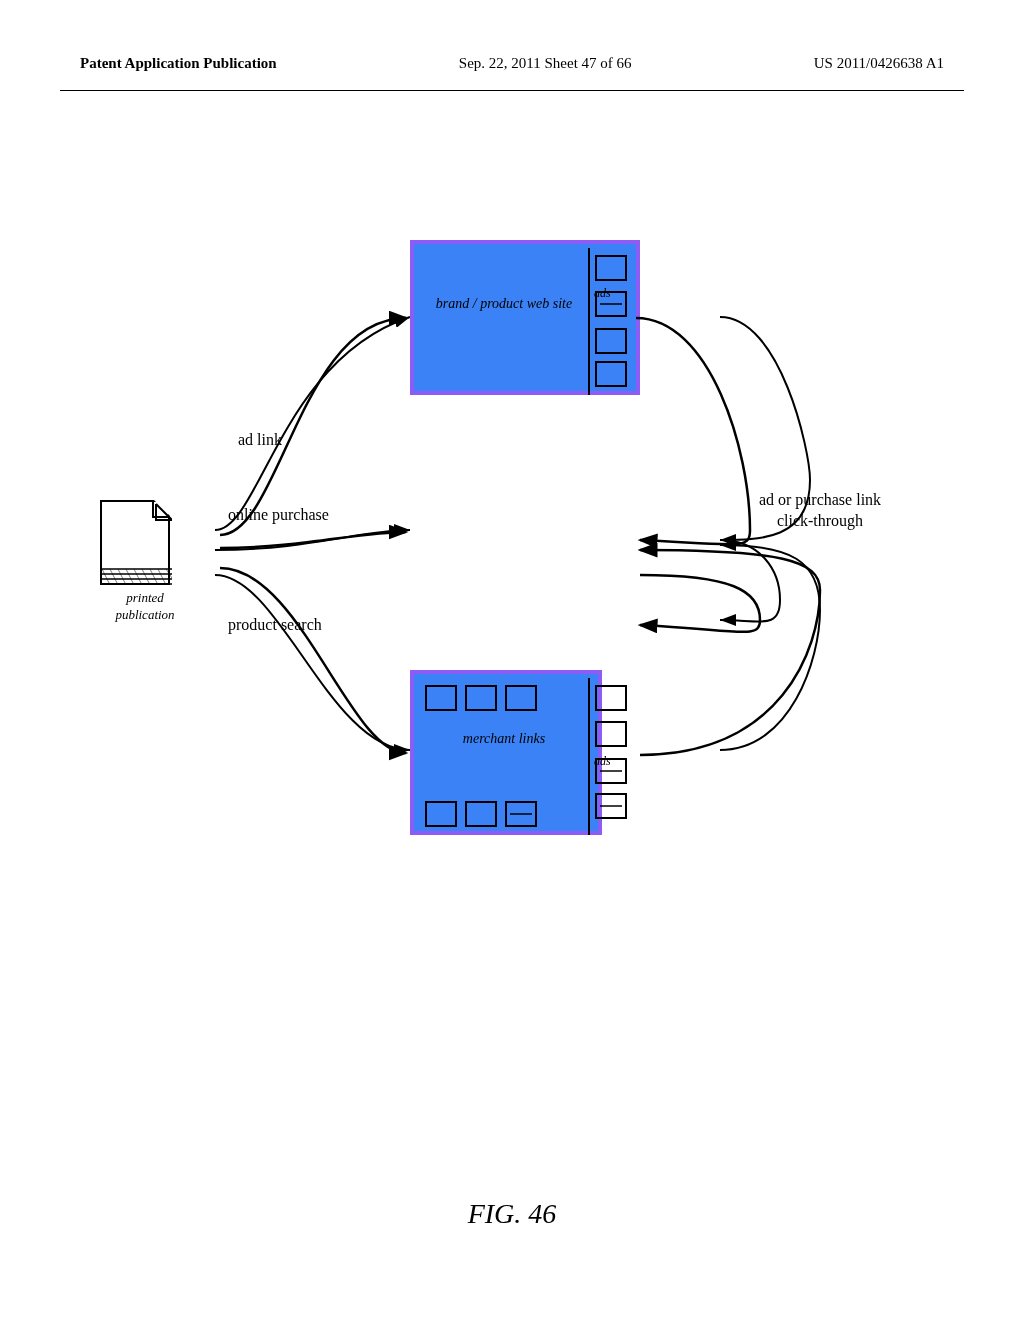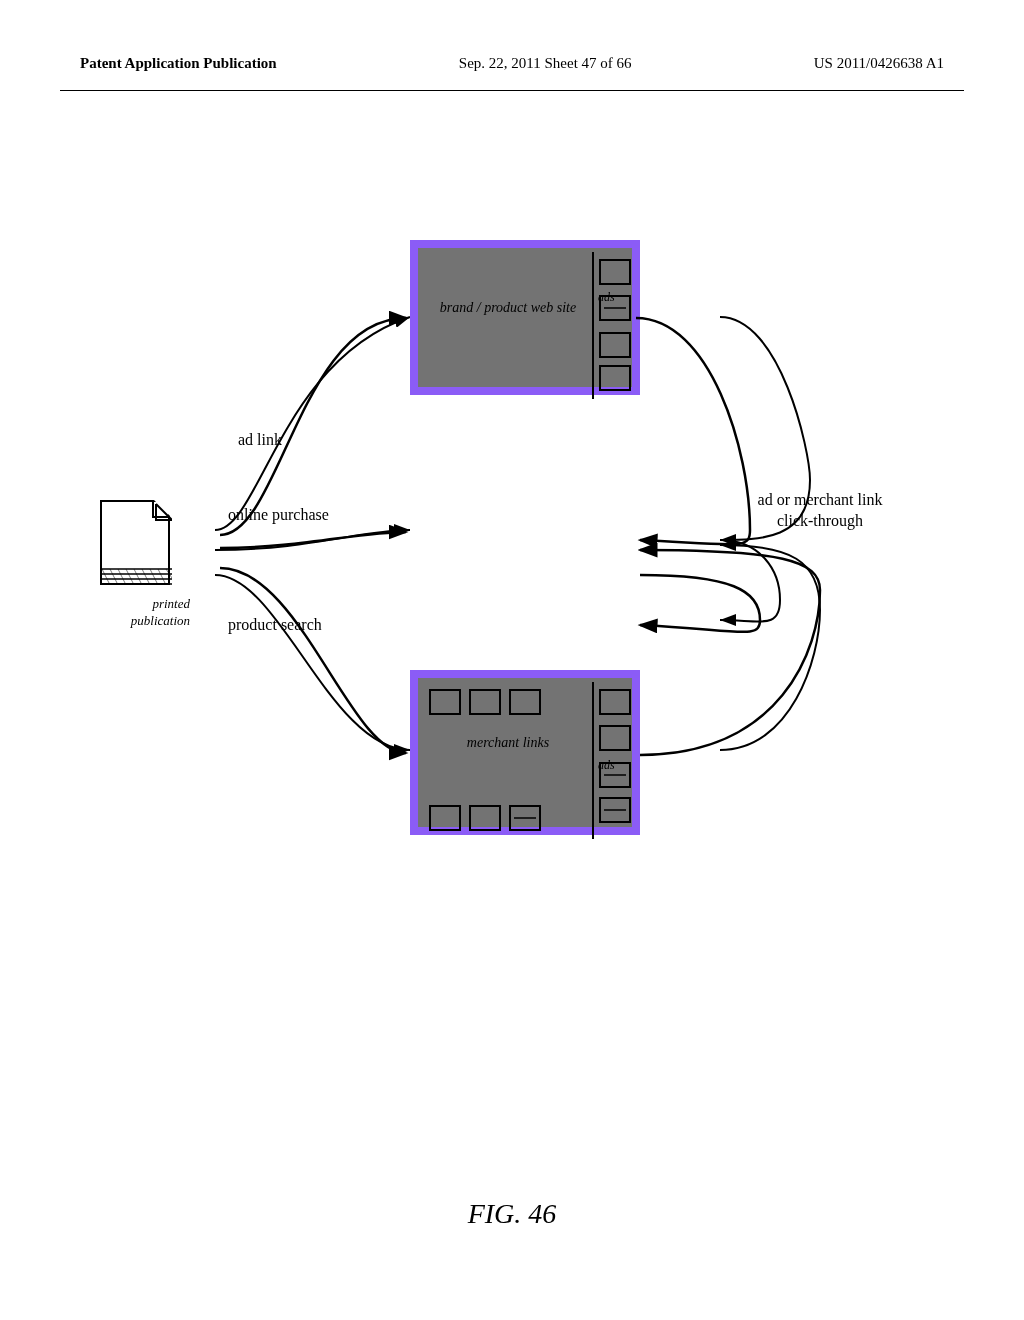--- a/index.html
+++ b/index.html
@@ -81,32 +81,32 @@
       position: absolute;
       top: -2px;
       right: -2px;
       width: 0;
       height: 0;
       border-style: solid;
       border-width: 0 16px 16px 0;
       border-color: transparent #fff transparent transparent;
     }
     .printed-pub-label {
-      margin-top: 11px;
+      margin-top: 5px;
       font-size: 13px;
       font-style: italic;
-      text-align: right;
+      text-align: center;
       line-height: 1.3;
     }
 
     
     .website-box {
       position: absolute;
-      border: 8px solid #8b5cf6;
-      background: #737373;
+      border: 4px solid #8b5cf6;
+      background: #3b82f6;
     }
 
     
     .brand-box {
       top: 80px;
       left: 350px;
       width: 230px;
       height: 155px;
     }
 
@@ -115,21 +115,21 @@
       top: 290px;
       left: 350px;
       width: 230px;
       height: 160px;
     }
 
     
     .links-box {
       top: 510px;
       left: 350px;
-      width: 230px;
+      width: 192px;
       height: 165px;
     }
 
     
     .box-label {
       position: absolute;
       font-size: 14px;
       font-style: italic;
       text-align: center;
       line-height: 1.4;
@@ -257,21 +257,21 @@
     <div class="printed-pub-label">printed
 publication</div>
   </div>
 
   <div class="arrow-label" style="position:absolute; top:270px; left:178px;">ad
 link</div>
   <div class="arrow-label" style="position:absolute; top:345px; left:168px;">online
 purchase</div>
   <div class="arrow-label" style="position:absolute; top:455px; left:168px;">product
 search</div>
-  <div class="arrow-label" style="position:absolute; top:330px; left:680px; width:160px;">ad or merchant link
+  <div class="arrow-label" style="position:absolute; top:330px; left:680px; width:160px;">ad or purchase link
 click-through</div>
 
   <div class="website-box brand-box">
     <div class="box-label brand-label">brand / product
 web site</div>
 
     <svg width="230" height="155" style="position:absolute;top:0;left:0;">
 
       <line x1="175" y1="4" x2="175" y2="151" stroke="#000" stroke-width="2"></line>
 

